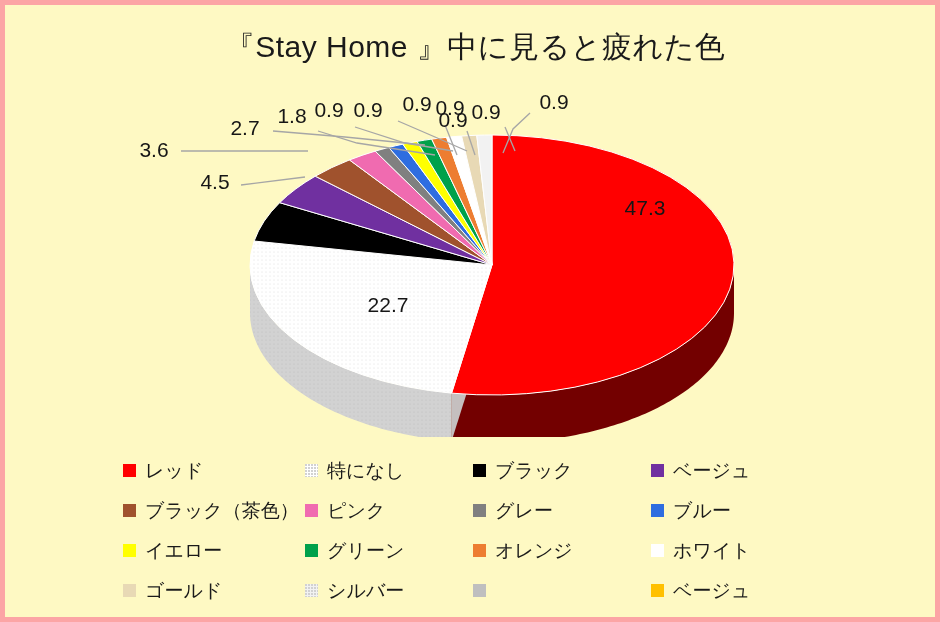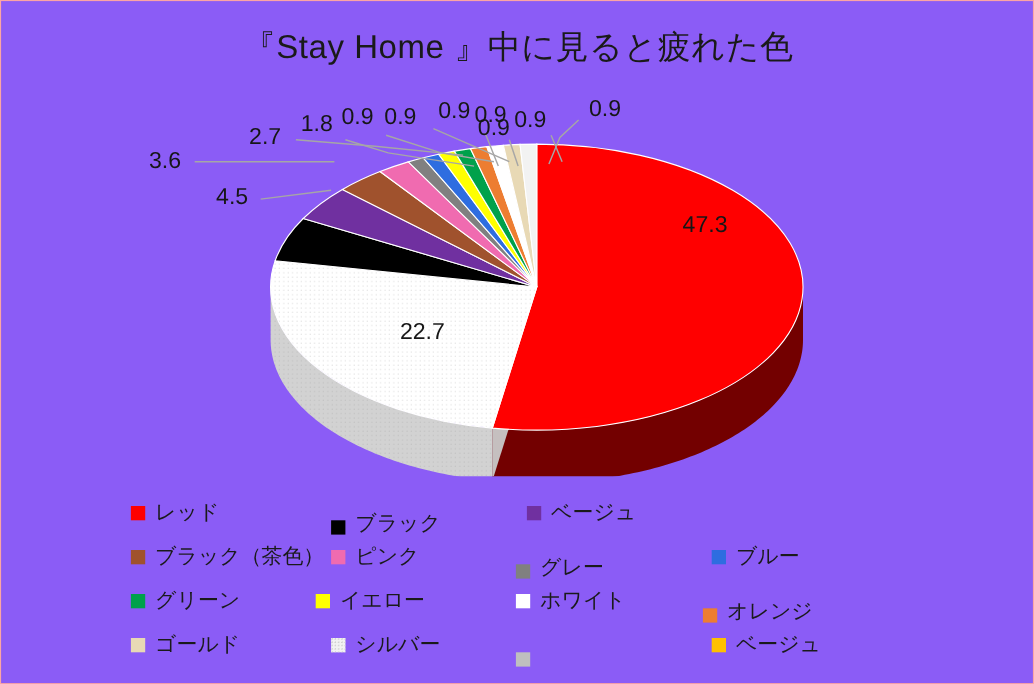--- a/index.html
+++ b/index.html
@@ -6,22 +6,22 @@
   body{
     width:940px;height:622px;
     background:#ffffff;
     font-family:"Liberation Sans","DejaVu Sans",sans-serif;
     overflow:hidden;
   }
   #chart-frame{
     position:relative;
     width:940px;height:622px;
     box-sizing:border-box;
-    border:1px solid #fca5a5;
-    background:#8b5cf6;
+    border:5px solid #fca5a5;
+    background:#fef9c3;
   }
   #chart-title{
     position:absolute;
     left:0;top:22px;width:940px;
     text-align:center;
     font-size:30px;
     color:#1a1a1a;
     font-weight:400;
     letter-spacing:0.5px;
     white-space:nowrap;
@@ -53,21 +53,21 @@
     align-items:center;
     font-family:Liberation Serif, serif;
   }
   .legend-item{
     display:flex;
     align-items:center;
     height:40px;
   }
   .legend-item.c0{width:182px;}
   .legend-item.c1{width:168px;}
-  .legend-item.c2{width:178px;align-items:flex-end;}
+  .legend-item.c2{width:178px;}
   .legend-item.c3{width:170px;}
   .swatch{
     width:13px;height:13px;
     margin-right:9px;
     flex:0 0 auto;
     box-sizing:border-box;
   }
   .swatch.dotted{
     background-image:
       radial-gradient(circle at 1px 1px, #d8d8d8 0.6px, transparent 0.8px);
@@ -155,20 +155,24 @@
         </g>
     </svg>
   </div>
 
   <div id="legend">
     <div class="legend-row">
       <div class="legend-item c0">
         <span class="swatch" style="background: rgb(255, 0, 0);"></span>
         <span class="legend-label">レッド</span>
       </div>
+      <div class="legend-item c1">
+        <span class="swatch dotted" style="background: radial-gradient(circle at 1px 1px, rgb(208, 208, 208) 0.7px, transparent 0.9px) 0% 0% / 3px 3px rgb(255, 255, 255);"></span>
+        <span class="legend-label">特になし</span>
+      </div>
       <div class="legend-item c2">
         <span class="swatch" style="background: rgb(0, 0, 0);"></span>
         <span class="legend-label">ブラック</span>
       </div>
       <div class="legend-item c3">
         <span class="swatch" style="background: rgb(112, 48, 160);"></span>
         <span class="legend-label">ベージュ</span>
       </div>
     </div>
 
@@ -185,36 +189,36 @@
         <span class="swatch" style="background: rgb(128, 128, 128);"></span>
         <span class="legend-label">グレー</span>
       </div>
       <div class="legend-item c3">
         <span class="swatch" style="background: rgb(46, 109, 224);"></span>
         <span class="legend-label">ブルー</span>
       </div>
     </div>
 
     <div class="legend-row">
+      <div class="legend-item c0">
+        <span class="swatch" style="background: rgb(255, 255, 0);"></span>
+        <span class="legend-label">イエロー</span>
+      </div>
       <div class="legend-item c1">
         <span class="swatch" style="background: rgb(0, 161, 75);"></span>
         <span class="legend-label">グリーン</span>
       </div>
-      <div class="legend-item c0">
-        <span class="swatch" style="background: rgb(255, 255, 0);"></span>
-        <span class="legend-label">イエロー</span>
+      <div class="legend-item c2">
+        <span class="swatch" style="background: rgb(237, 125, 49);"></span>
+        <span class="legend-label">オレンジ</span>
       </div>
       <div class="legend-item c3">
         <span class="swatch" style="background: rgb(255, 255, 255);"></span>
         <span class="legend-label">ホワイト</span>
       </div>
-      <div class="legend-item c2">
-        <span class="swatch" style="background: rgb(237, 125, 49);"></span>
-        <span class="legend-label">オレンジ</span>
-      </div>
     </div>
 
     <div class="legend-row">
       <div class="legend-item c0">
         <span class="swatch" style="background: rgb(232, 217, 181);"></span>
         <span class="legend-label">ゴールド</span>
       </div>
       <div class="legend-item c1">
         <span class="swatch dotted" style="background: radial-gradient(circle at 1px 1px, rgb(208, 208, 208) 0.7px, transparent 0.9px) 0% 0% / 3px 3px rgb(242, 242, 242);"></span>
         <span class="legend-label">シルバー</span>

